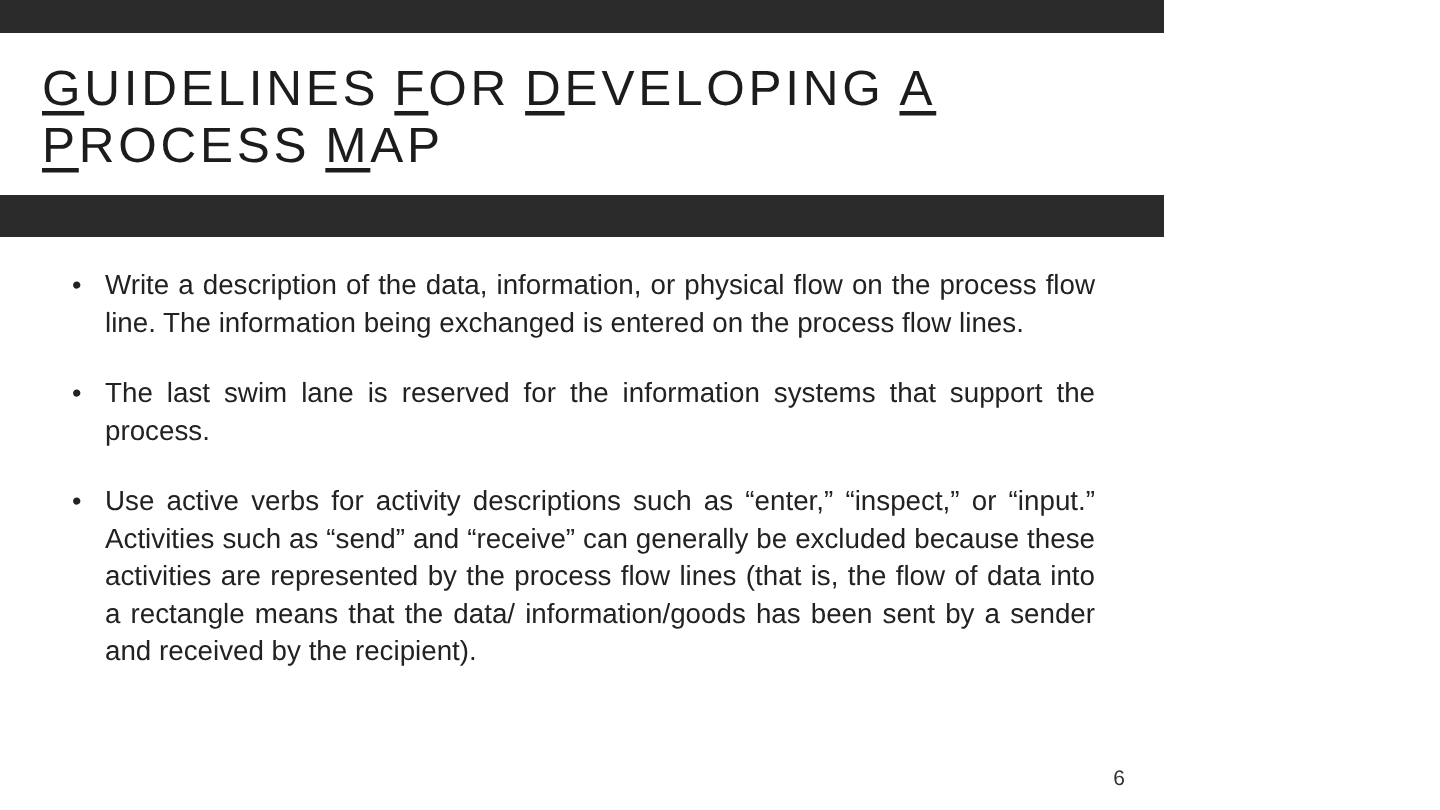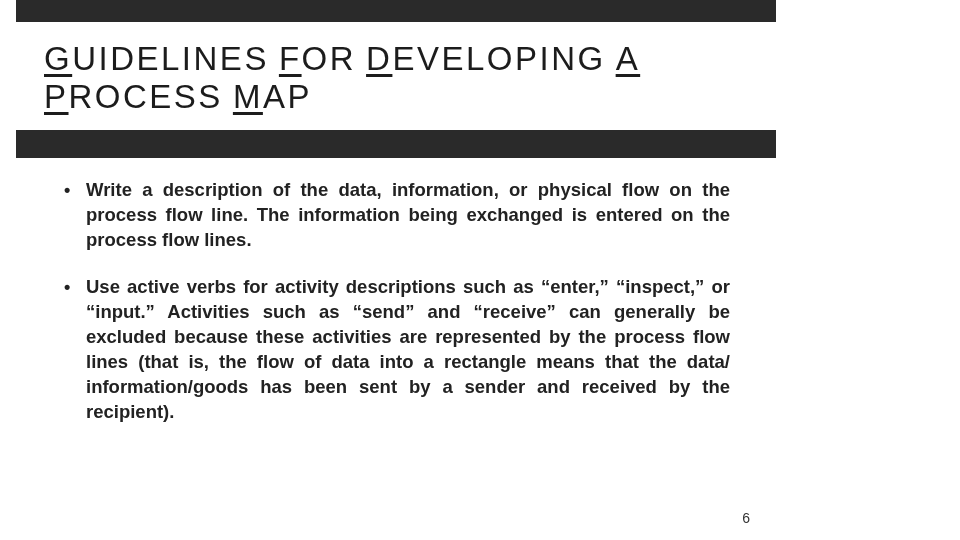--- a/index.html
+++ b/index.html
@@ -1,42 +1,43 @@
 <!DOCTYPE html>
 <html><head>
 <meta charset="utf-8">
 <style>
   * { margin: 0; padding: 0; box-sizing: border-box; }
   html, body { width: 960px; height: 540px; font-family: "Segoe UI", "Helvetica Neue", Arial, sans-serif; background: #fff; color: #222; }
-  .slide { width: 776px; height: 540px; position: relative; background: #ffffff; padding-left: 16px; }
+  .slide { width: 776px; height: 540px; position: relative; background: #ffffff; }
   .topbar { width: 100%; height: 22px; background: #2a2a2a; }
   .title-block { padding: 18px 28px 10px 28px; }
   .title { font-size: 33px; letter-spacing: 2.5px; font-weight: 400; color: #1c1c1c; }
   .title .word { display: inline-block; margin-right: 10px; }
   .title .first { text-decoration: underline; text-underline-offset: 4px; }
   .underbar { width: 100%; height: 28px; background: #2a2a2a; margin-top: 4px; }
   .body { padding: 20px 46px 0 46px; }
-  ul.bullets { list-style: none; font-weight: bold; }
+  ul.bullets { list-style: none; }
   ul.bullets > li { position: relative; padding-left: 24px; margin-bottom: 22px; font-size: 18.5px; line-height: 1.35; color: #222; text-align: justify; }
   ul.bullets > li::before { content: "•"; position: absolute; left: 2px; top: 0; font-size: 18px; color: #222; }
   .pagenum { position: absolute; right: 26px; bottom: 14px; font-size: 14px; color: #333; }
 </style>
 </head>
 <body>
 
 <div class="slide">
   <div class="topbar"></div>
 
   <div class="title-block">
     <h1 class="title" id="title"><span class="word"><span class="first">G</span><span>UIDELINES</span></span><span class="word"><span class="first">F</span><span>OR</span></span><span class="word"><span class="first">D</span><span>EVELOPING</span></span><span class="word"><span class="first">A</span><span></span></span><span class="word"><span class="first">P</span><span>ROCESS</span></span><span class="word"><span class="first">M</span><span>AP</span></span></h1>
   </div>
 
   <div class="underbar"></div>
 
   <div class="body">
     <ul class="bullets" id="bullets">
         <li>Write a description of the data, information, or physical flow on the process flow line. The information being exchanged is entered on the process flow lines.</li>
+        <li>The last swim lane is reserved for the information systems that support the process.</li>
         <li>Use active verbs for activity descriptions such as “enter,” “inspect,” or “input.” Activities such as “send” and “receive” can generally be excluded because these activities are represented by the process flow lines (that is, the flow of data into a rectangle means that the data/ information/goods has been sent by a sender and received by the recipient).</li>
       </ul>
   </div>
 
   <div class="pagenum">6</div>
 </div>
 
 </body></html>

